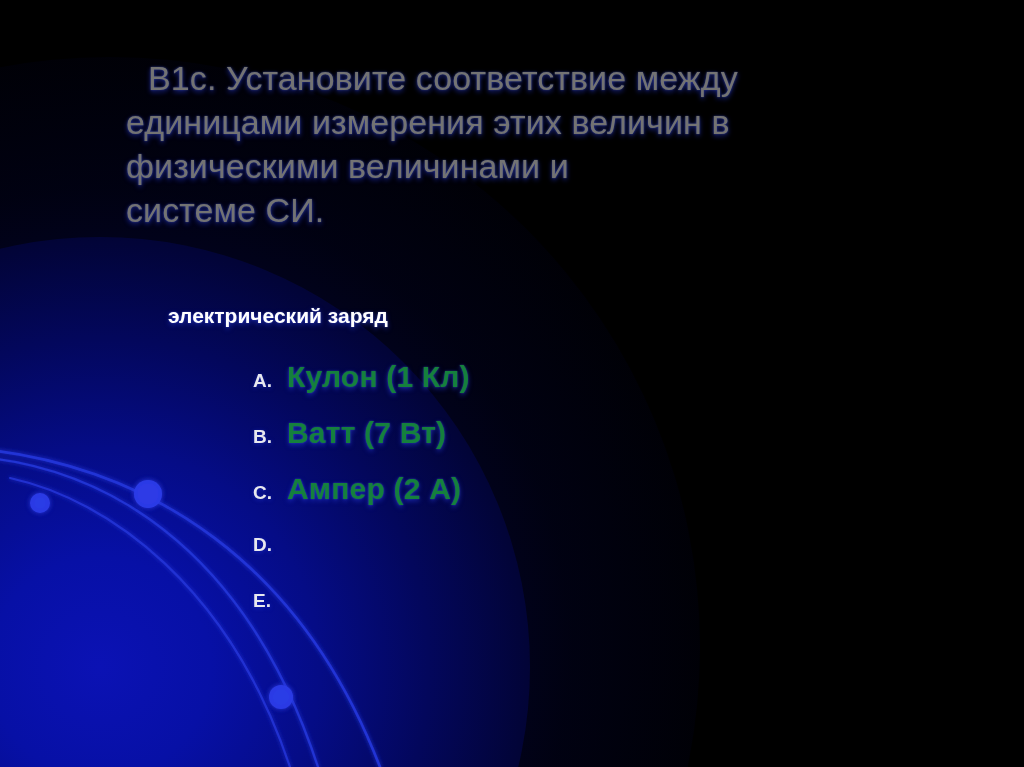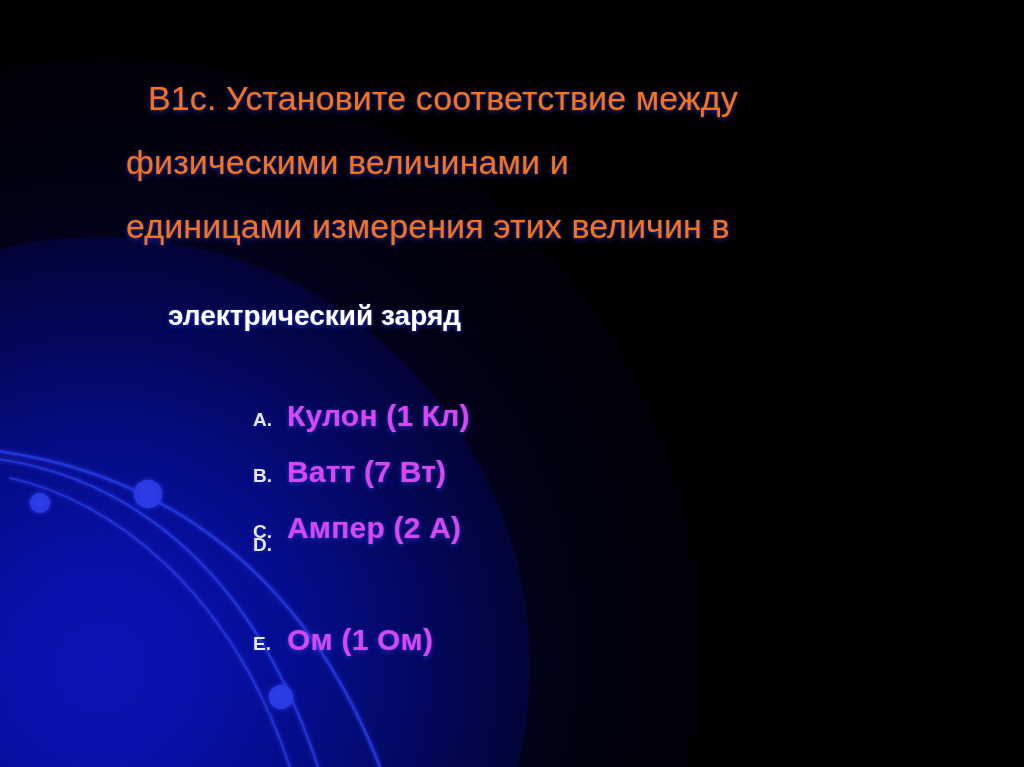--- a/index.html
+++ b/index.html
@@ -75,40 +75,39 @@
   }
 
   .title-block {
     position: absolute;
     left: 126px;
     top: 56px;
     width: 860px;
   }
 
   .title-line {
-    color: #f97316;
+    color: #737373;
     font-size: 34px;
     line-height: 44px;
     font-weight: 400;
     letter-spacing: 0.1px;
     white-space: pre;
     text-shadow: 0 2px 5px rgba(40,60,230,0.60),
                  0 0 2px rgba(120,140,255,0.45);
-    margin-top: 20px;
   }
   .title-line.indent {
     text-indent: 22px;
   }
 
   .subtitle {
     position: absolute;
     left: 168px;
     top: 296px;
     color: #ffffff;
-    font-size: 28px;
+    font-size: 21px;
     line-height: 40px;
     font-weight: 700;
     white-space: pre;
     text-shadow: 0 2px 5px rgba(40,60,230,0.60),
                  0 0 2px rgba(120,140,255,0.45);
   }
 
   .options {
     position: absolute;
     left: 253px;
@@ -129,28 +128,27 @@
     display: inline-block;
     min-width: 34px;
     color: #e8e8ee;
     font-size: 19px;
     font-weight: 700;
     line-height: 30px;
     text-shadow: 0 1px 4px rgba(40,60,230,0.55);
   }
 
   .option-text {
-    color: #d946ef;
+    color: #15803d;
     font-size: 30px;
     font-weight: 700;
     line-height: 30px;
     letter-spacing: 0.2px;
     text-shadow: 0 2px 5px rgba(40,60,230,0.60),
                  0 0 2px rgba(120,140,255,0.40);
-    margin-top: 39px;
   }
   
   .option-text.smallcap {
     font-variant: normal;
   }
 </style>
 </head>
 <body>
 
 <div id="slide">
@@ -191,22 +189,23 @@
         <circle cx="148" cy="494" r="14" opacity="0.97"></circle>
         <circle cx="281" cy="697" r="12" opacity="0.95"></circle>
       </g>
     </svg>
   </div>
 
   <div class="content">
 
     <div class="title-block">
       <div class="title-line indent">B1c. Установите соответствие между</div>
+      <div class="title-line">единицами измерения этих величин в</div>
       <div class="title-line">физическими величинами и</div>
-      <div class="title-line">единицами измерения этих величин в</div>
+      <div class="title-line">системе СИ.</div>
     </div>
 
     <div class="subtitle">электрический заряд</div>
 
     <ul class="options">
       <li class="option-item">
         <span class="option-marker">A.</span>
         <span class="option-text">Кулон (1 Кл)</span>
       </li>
       <li class="option-item">
@@ -215,18 +214,17 @@
       </li>
       <li class="option-item">
         <span class="option-marker">C.</span>
         <span class="option-text">Ампер (2 А)</span>
       </li>
       <li class="option-item">
         <span class="option-marker">D.</span>
       </li>
       <li class="option-item">
         <span class="option-marker">E.</span>
-        <span class="option-text smallcap">Ом (1 Ом)</span>
       </li>
     </ul>
 
   </div>
 </div>
 
 </body></html>

